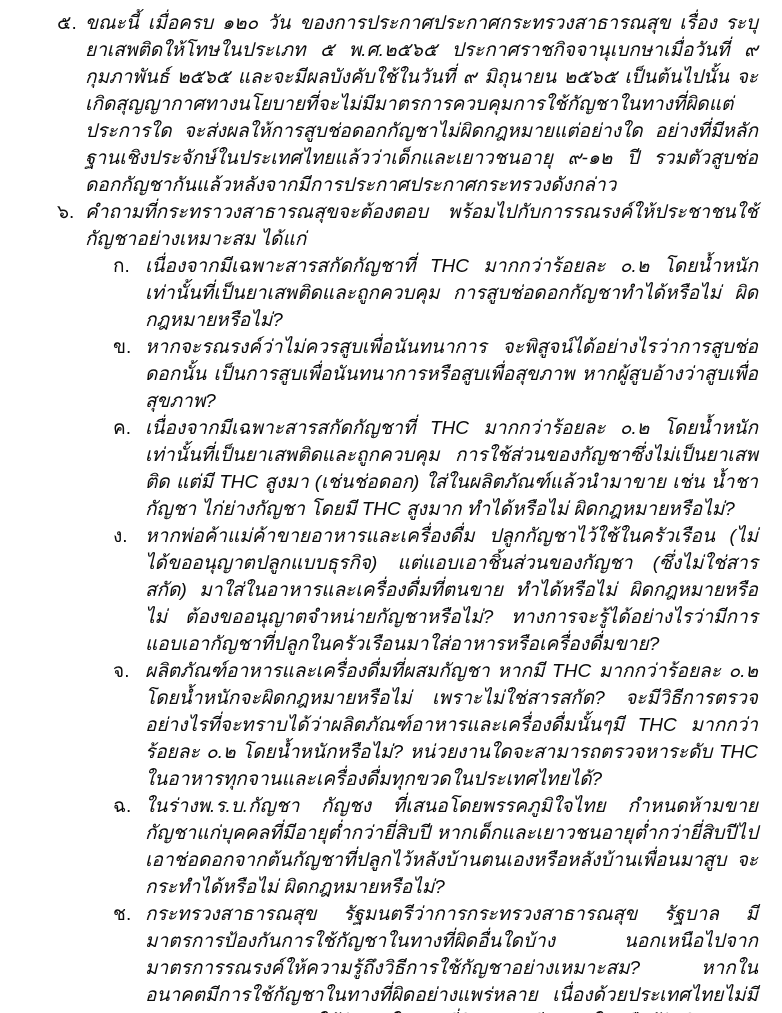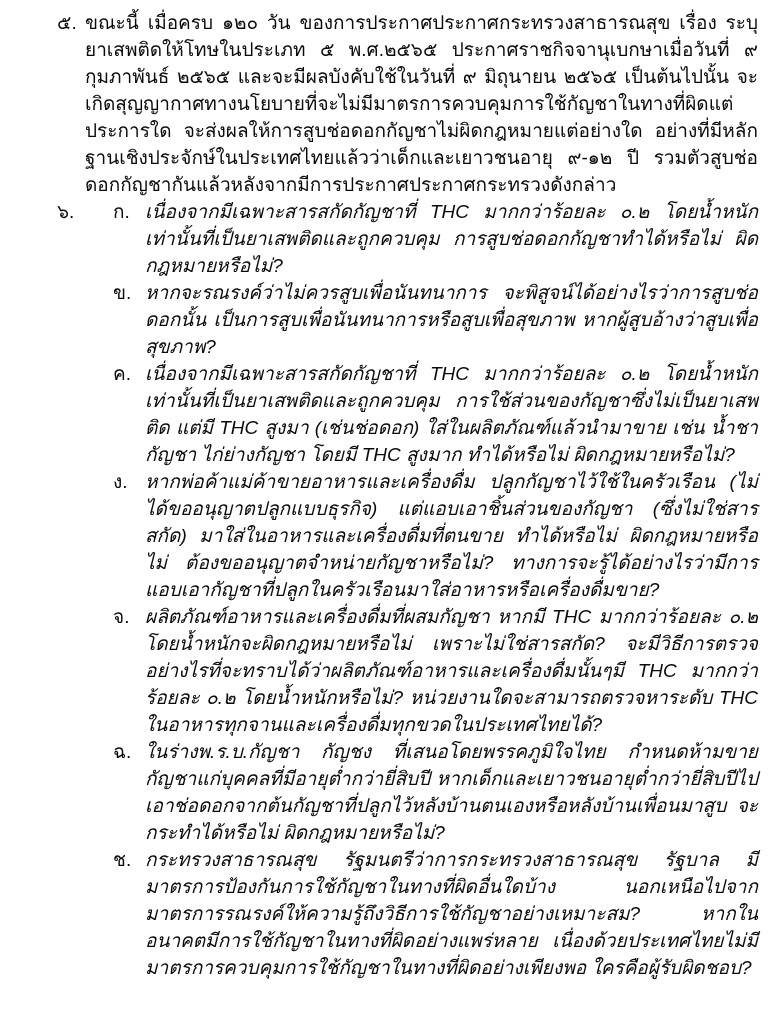--- a/index.html
+++ b/index.html
@@ -31,20 +31,21 @@
   }
   .item > .num {
     flex: 0 0 28px;
   }
   .item > .body {
     flex: 1 1 auto;
     min-width: 0;
   }
   .item-text {
     text-align: justify;
+    font-style: italic;
   }
   .sub-list {
     margin-left: 28px;
   }
   .subitem {
     display: flex;
     align-items: flex-start;
   }
   .subitem > .label {
     flex: 0 0 32px;
@@ -66,20 +67,21 @@
     <div class="item">
       <div class="num">๕.</div>
       <div class="body">
         <div class="item-text">ขณะนี้ เมื่อครบ ๑๒๐ วัน ของการประกาศประกาศกระทรวงสาธารณสุข เรื่อง ระบุยาเสพติดให้โทษในประเภท ๕ พ.ศ.๒๕๖๕ ประกาศราชกิจจานุเบกษาเมื่อวันที่ ๙ กุมภาพันธ์ ๒๕๖๕ และจะมีผลบังคับใช้ในวันที่ ๙ มิถุนายน ๒๕๖๕ เป็นต้นไปนั้น จะเกิดสุญญากาศทางนโยบายที่จะไม่มีมาตรการควบคุมการใช้กัญชาในทางที่ผิดแต่ประการใด  จะส่งผลให้การสูบช่อดอกกัญชาไม่ผิดกฎหมายแต่อย่างใด  อย่างที่มีหลักฐานเชิงประจักษ์ในประเทศไทยแล้วว่าเด็กและเยาวชนอายุ ๙-๑๒ ปี รวมตัวสูบช่อดอกกัญชากันแล้วหลังจากมีการประกาศประกาศกระทรวงดังกล่าว</div>
       </div>
     </div>
 
     <div class="item">
       <div class="num">๖.</div>
       <div class="body">
+        <div class="item-text">คำถามที่กระทราวงสาธารณสุขจะต้องตอบ พร้อมไปกับการรณรงค์ให้ประชาชนใช้กัญชาอย่างเหมาะสม ได้แก่</div>
 
         <div class="sub-list">
 
           <div class="subitem">
             <div class="label">ก.</div>
             <div class="sub-text">เนื่องจากมีเฉพาะสารสกัดกัญชาที่ THC มากกว่าร้อยละ ๐.๒ โดยน้ำหนักเท่านั้นที่เป็นยาเสพติดและถูกควบคุม  การสูบช่อดอกกัญชาทำได้หรือไม่ ผิดกฎหมายหรือไม่?</div>
           </div>
 
           <div class="subitem">
             <div class="label">ข.</div>

